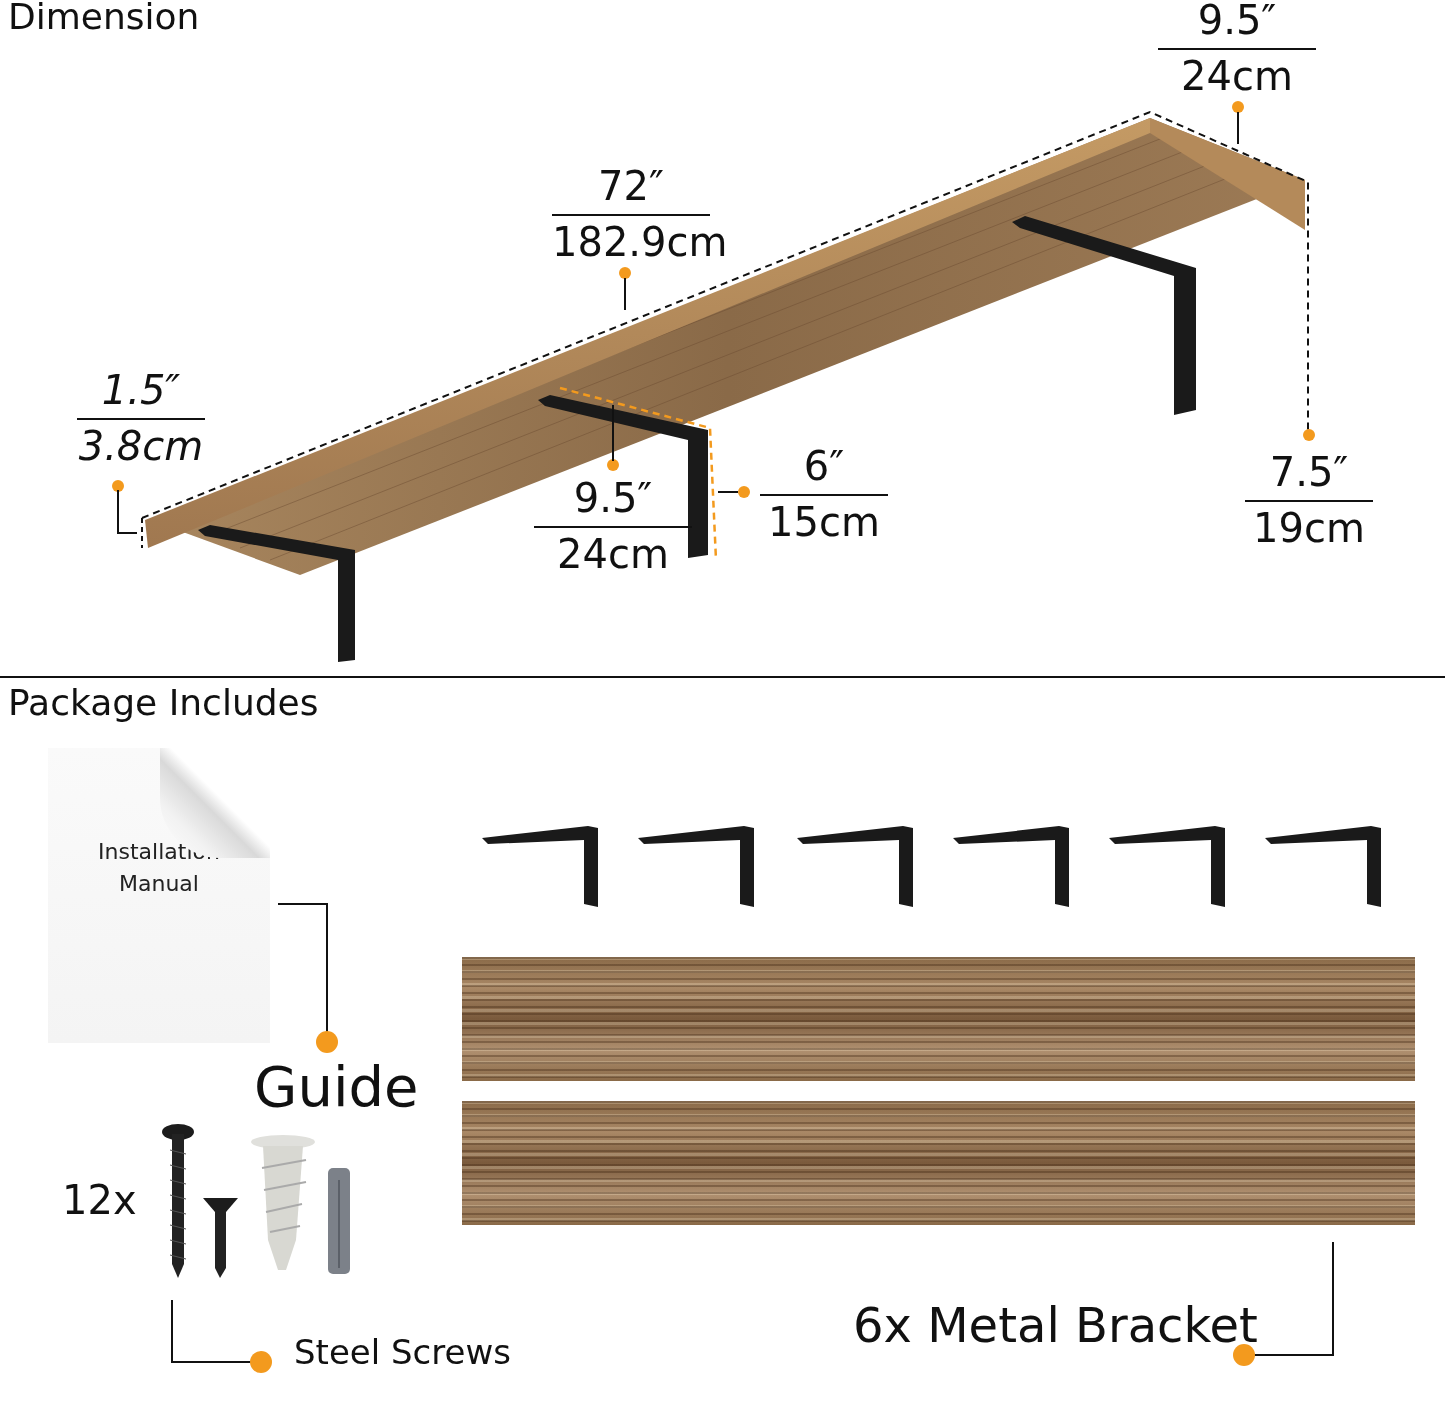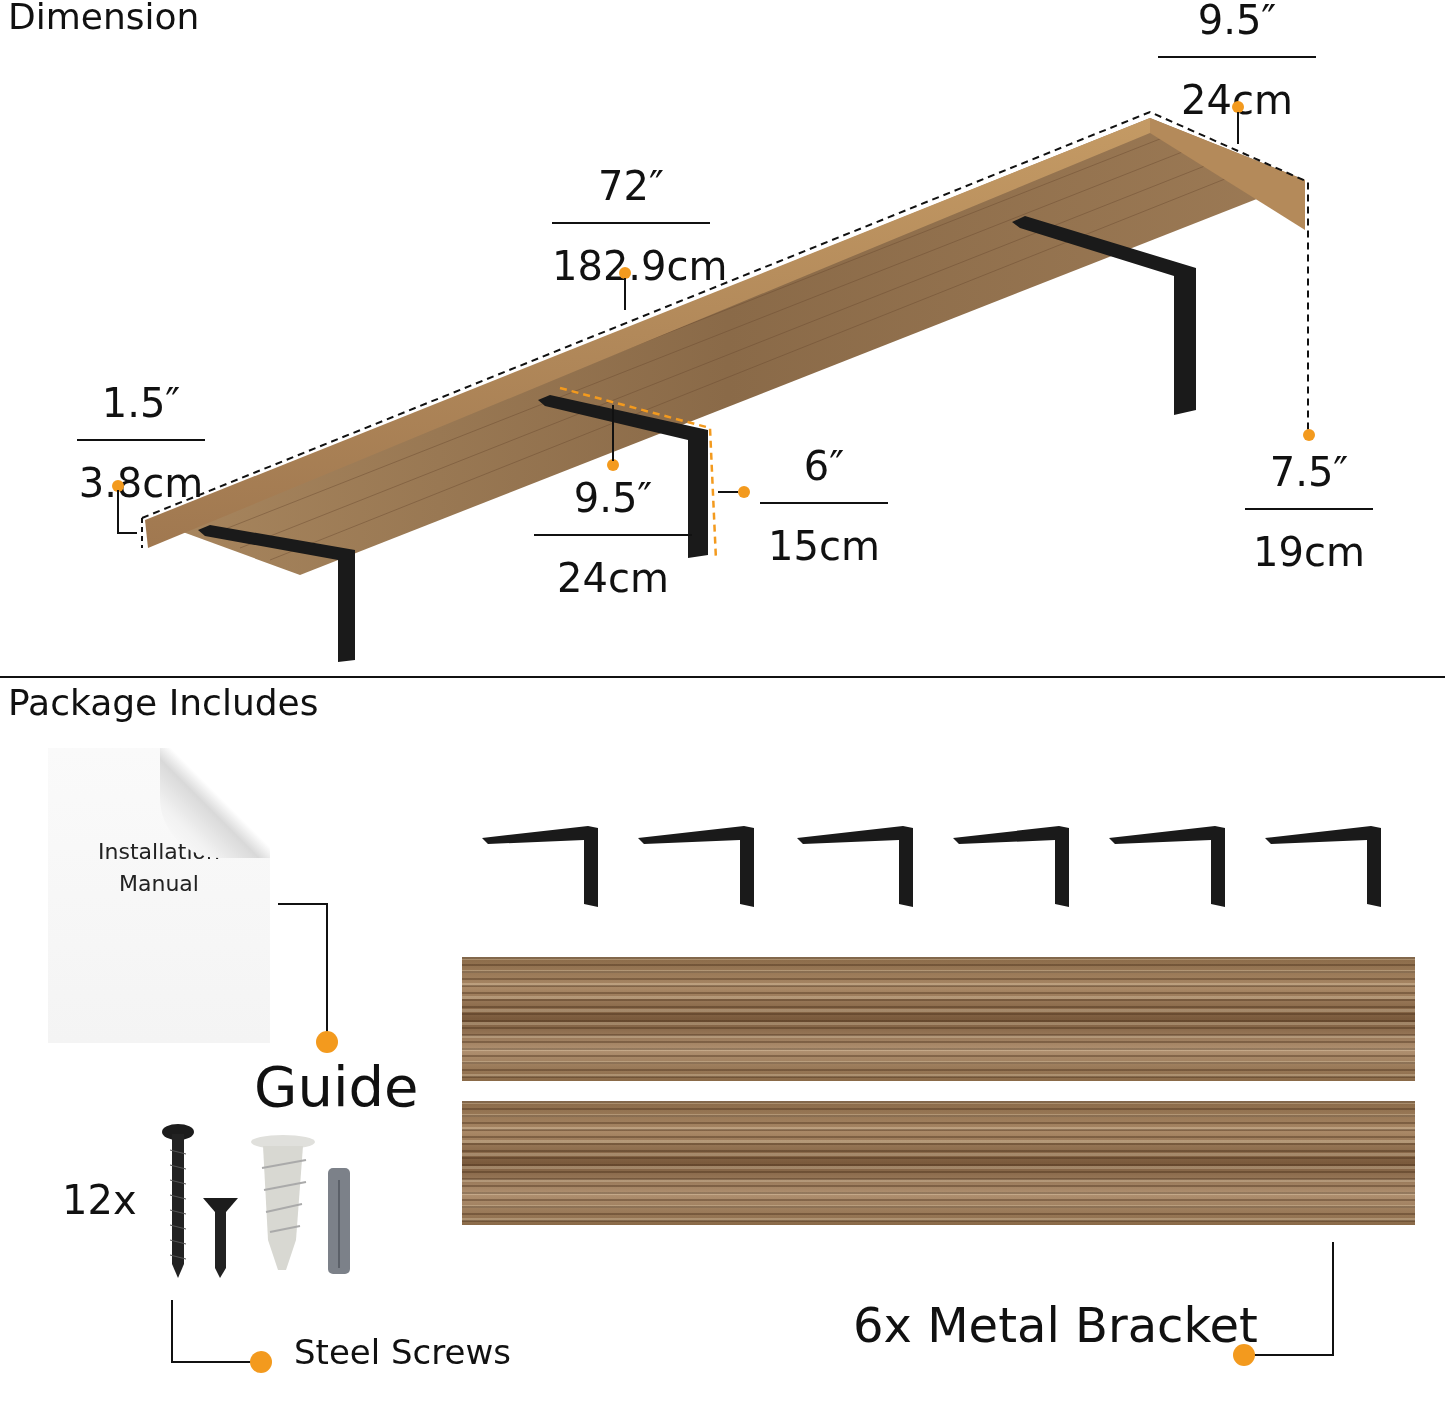--- a/index.html
+++ b/index.html
@@ -1,23 +1,23 @@
 <!DOCTYPE html>
 <html><head>
 <meta charset="utf-8">
 <style>
   html, body { margin:0; padding:0; background:#ffffff; }
   body { width:1445px; height:1408px; position:relative; overflow:hidden;
          font-family:"DejaVu Sans", "Liberation Sans", sans-serif; color:#111; }
   .abs { position:absolute; }
   .section-title { position:absolute; font-size:36px; color:#111; white-space:nowrap; }
   .dim { position:absolute; text-align:center; font-size:40px; line-height:1; color:#111; }
-  .dim .top { display:block; padding-bottom:16px; }
+  .dim .top { display:block; padding-bottom:8px; }
   .dim .bar { display:block; height:2px; background:#111; }
-  .dim .bot { display:block; padding-top:22px; }
+  .dim .bot { display:block; padding-top:6px; }
   .dot { position:absolute; width:12px; height:12px; border-radius:50%; background:#f39a1e; }
   .bigdot { position:absolute; width:22px; height:22px; border-radius:50%; background:#f39a1e; }
   .vline { position:absolute; width:2px; background:#111; }
   .hline { position:absolute; height:2px; background:#111; }
   .divider { position:absolute; left:0; top:676px; width:1445px; height:2px; background:#111; }
   .label { position:absolute; font-size:48px; color:#111; white-space:nowrap; line-height:1.1; }
   .board { position:absolute; left:462px; width:953px; height:124px;
     background:
       repeating-linear-gradient(180deg, rgba(60,35,15,0.35) 0px, rgba(60,35,15,0.35) 2px, transparent 2px, transparent 7px),
       repeating-linear-gradient(180deg, rgba(255,240,210,0.25) 0px, rgba(255,240,210,0.25) 3px, transparent 3px, transparent 13px),
@@ -81,21 +81,21 @@
 <div class="vline" style="left:1237px; top:112px; height:32px;"></div>
 
 <div class="dim" style="left:545px; top:166px; width:158px;margin-left:7px;">
   <span class="top">72″</span>
   <span class="bar"></span>
   <span class="bot">182.9cm</span>
 </div>
 <div class="dot" style="left:619px; top:267px;"></div>
 <div class="vline" style="left:624px; top:278px; height:32px;"></div>
 
-<div class="dim" style="left:77px; top:383px; width:128px;">
+<div class="dim" style="left:77px; top:370px; width:128px;font-style:italic;">
   <span class="top">1.5″</span>
   <span class="bar"></span>
   <span class="bot">3.8cm</span>
 </div>
 <div class="dot" style="left:112px; top:480px;"></div>
 <div class="vline" style="left:117px; top:490px; height:44px;"></div>
 <div class="hline" style="left:117px; top:532px; width:20px;"></div>
 
 <div class="dim" style="left:534px; top:478px; width:158px;">
   <span class="top">9.5″</span>

